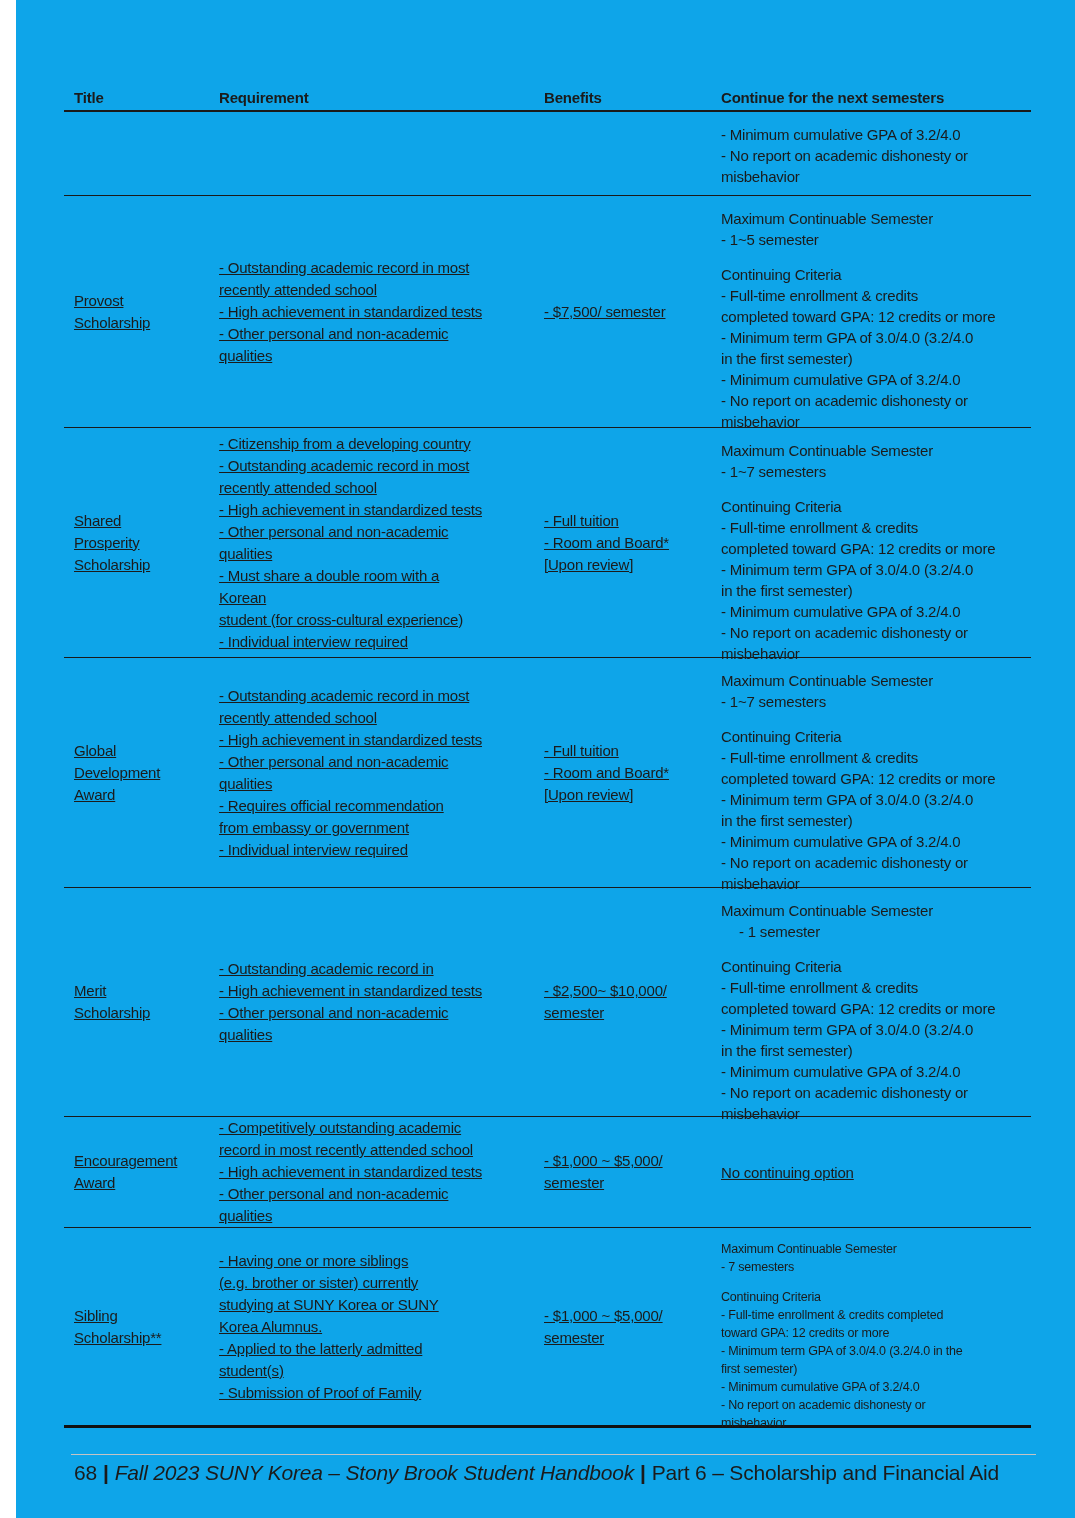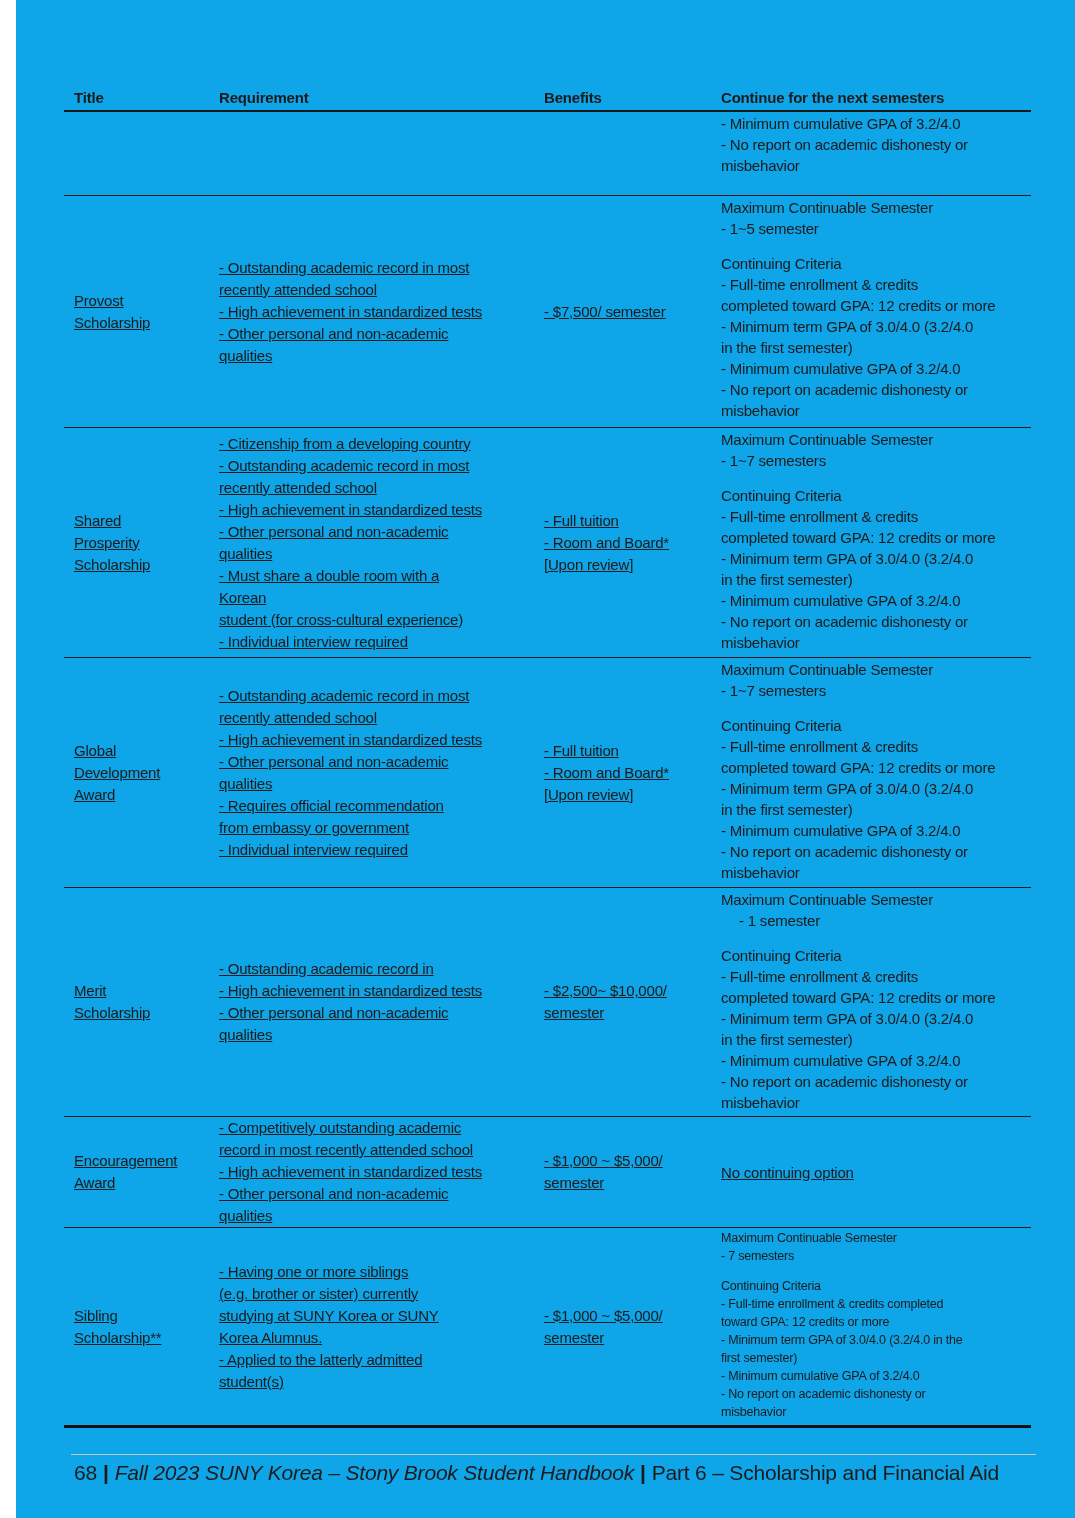--- a/index.html
+++ b/index.html
@@ -15,21 +15,21 @@
   .hc{font-weight:bold;font-size:15px;line-height:20px;padding:2px 0 0 10px;box-sizing:border-box;}
   .c0{width:145px;}
   .c1{width:325px;}
   .c2{width:177px;}
   .c3{width:320px;}
   .row{display:flex;border-bottom:1px solid #1a1a1a;box-sizing:border-box;}
   .row:last-child{border-bottom:3px solid #111;}
   .cell{box-sizing:border-box;padding-left:10px;font-size:15px;}
   .cell .ln{line-height:22px;white-space:nowrap;}
   .v-mid{display:flex;flex-direction:column;justify-content:center;text-decoration:underline;}
-  .v-top{padding-top:1px;}
+  .v-top{padding-top:12px;}
   .cont .ln{line-height:21px;}
   .cont.small{font-size:12.5px;}
   .cont.small .ln{line-height:18px;}
   .ln.bold{font-weight:normal;}
   .ln.indent{padding-left:18px;}
   .ln.blank{height:14px;line-height:14px;}
   .cont.small .ln.blank{height:12px;line-height:12px;}
   .footer-rule{position:absolute;left:55px;top:1454px;width:965px;height:1px;background:#c4c4c4;}
   .footer{position:absolute;left:58px;top:1462px;font-size:21px;line-height:22px;}
   .footer .sep{margin:0 6px;font-weight:bold;}
@@ -213,20 +213,21 @@
             <div class="ln">Sibling</div>
             <div class="ln">Scholarship**</div>
           </div>
           <div class="cell c1 v-mid">
             <div class="ln">- Having one or more siblings</div>
             <div class="ln">(e.g. brother or sister) currently</div>
             <div class="ln">studying at SUNY Korea or SUNY</div>
             <div class="ln">Korea Alumnus.</div>
             <div class="ln">- Applied to the latterly admitted</div>
             <div class="ln">student(s)</div>
+            <div class="ln">- Submission of Proof of Family</div>
           </div>
           <div class="cell c2 v-mid">
             <div class="ln">- $1,000 ~ $5,000/</div>
             <div class="ln">semester</div>
           </div>
           <div class="cell c3 cont small v-top">
             <div class="ln bold">Maximum Continuable Semester</div>
             <div class="ln">- 7 semesters</div>
             <div class="ln blank">&nbsp;</div>
             <div class="ln bold">Continuing Criteria</div>

